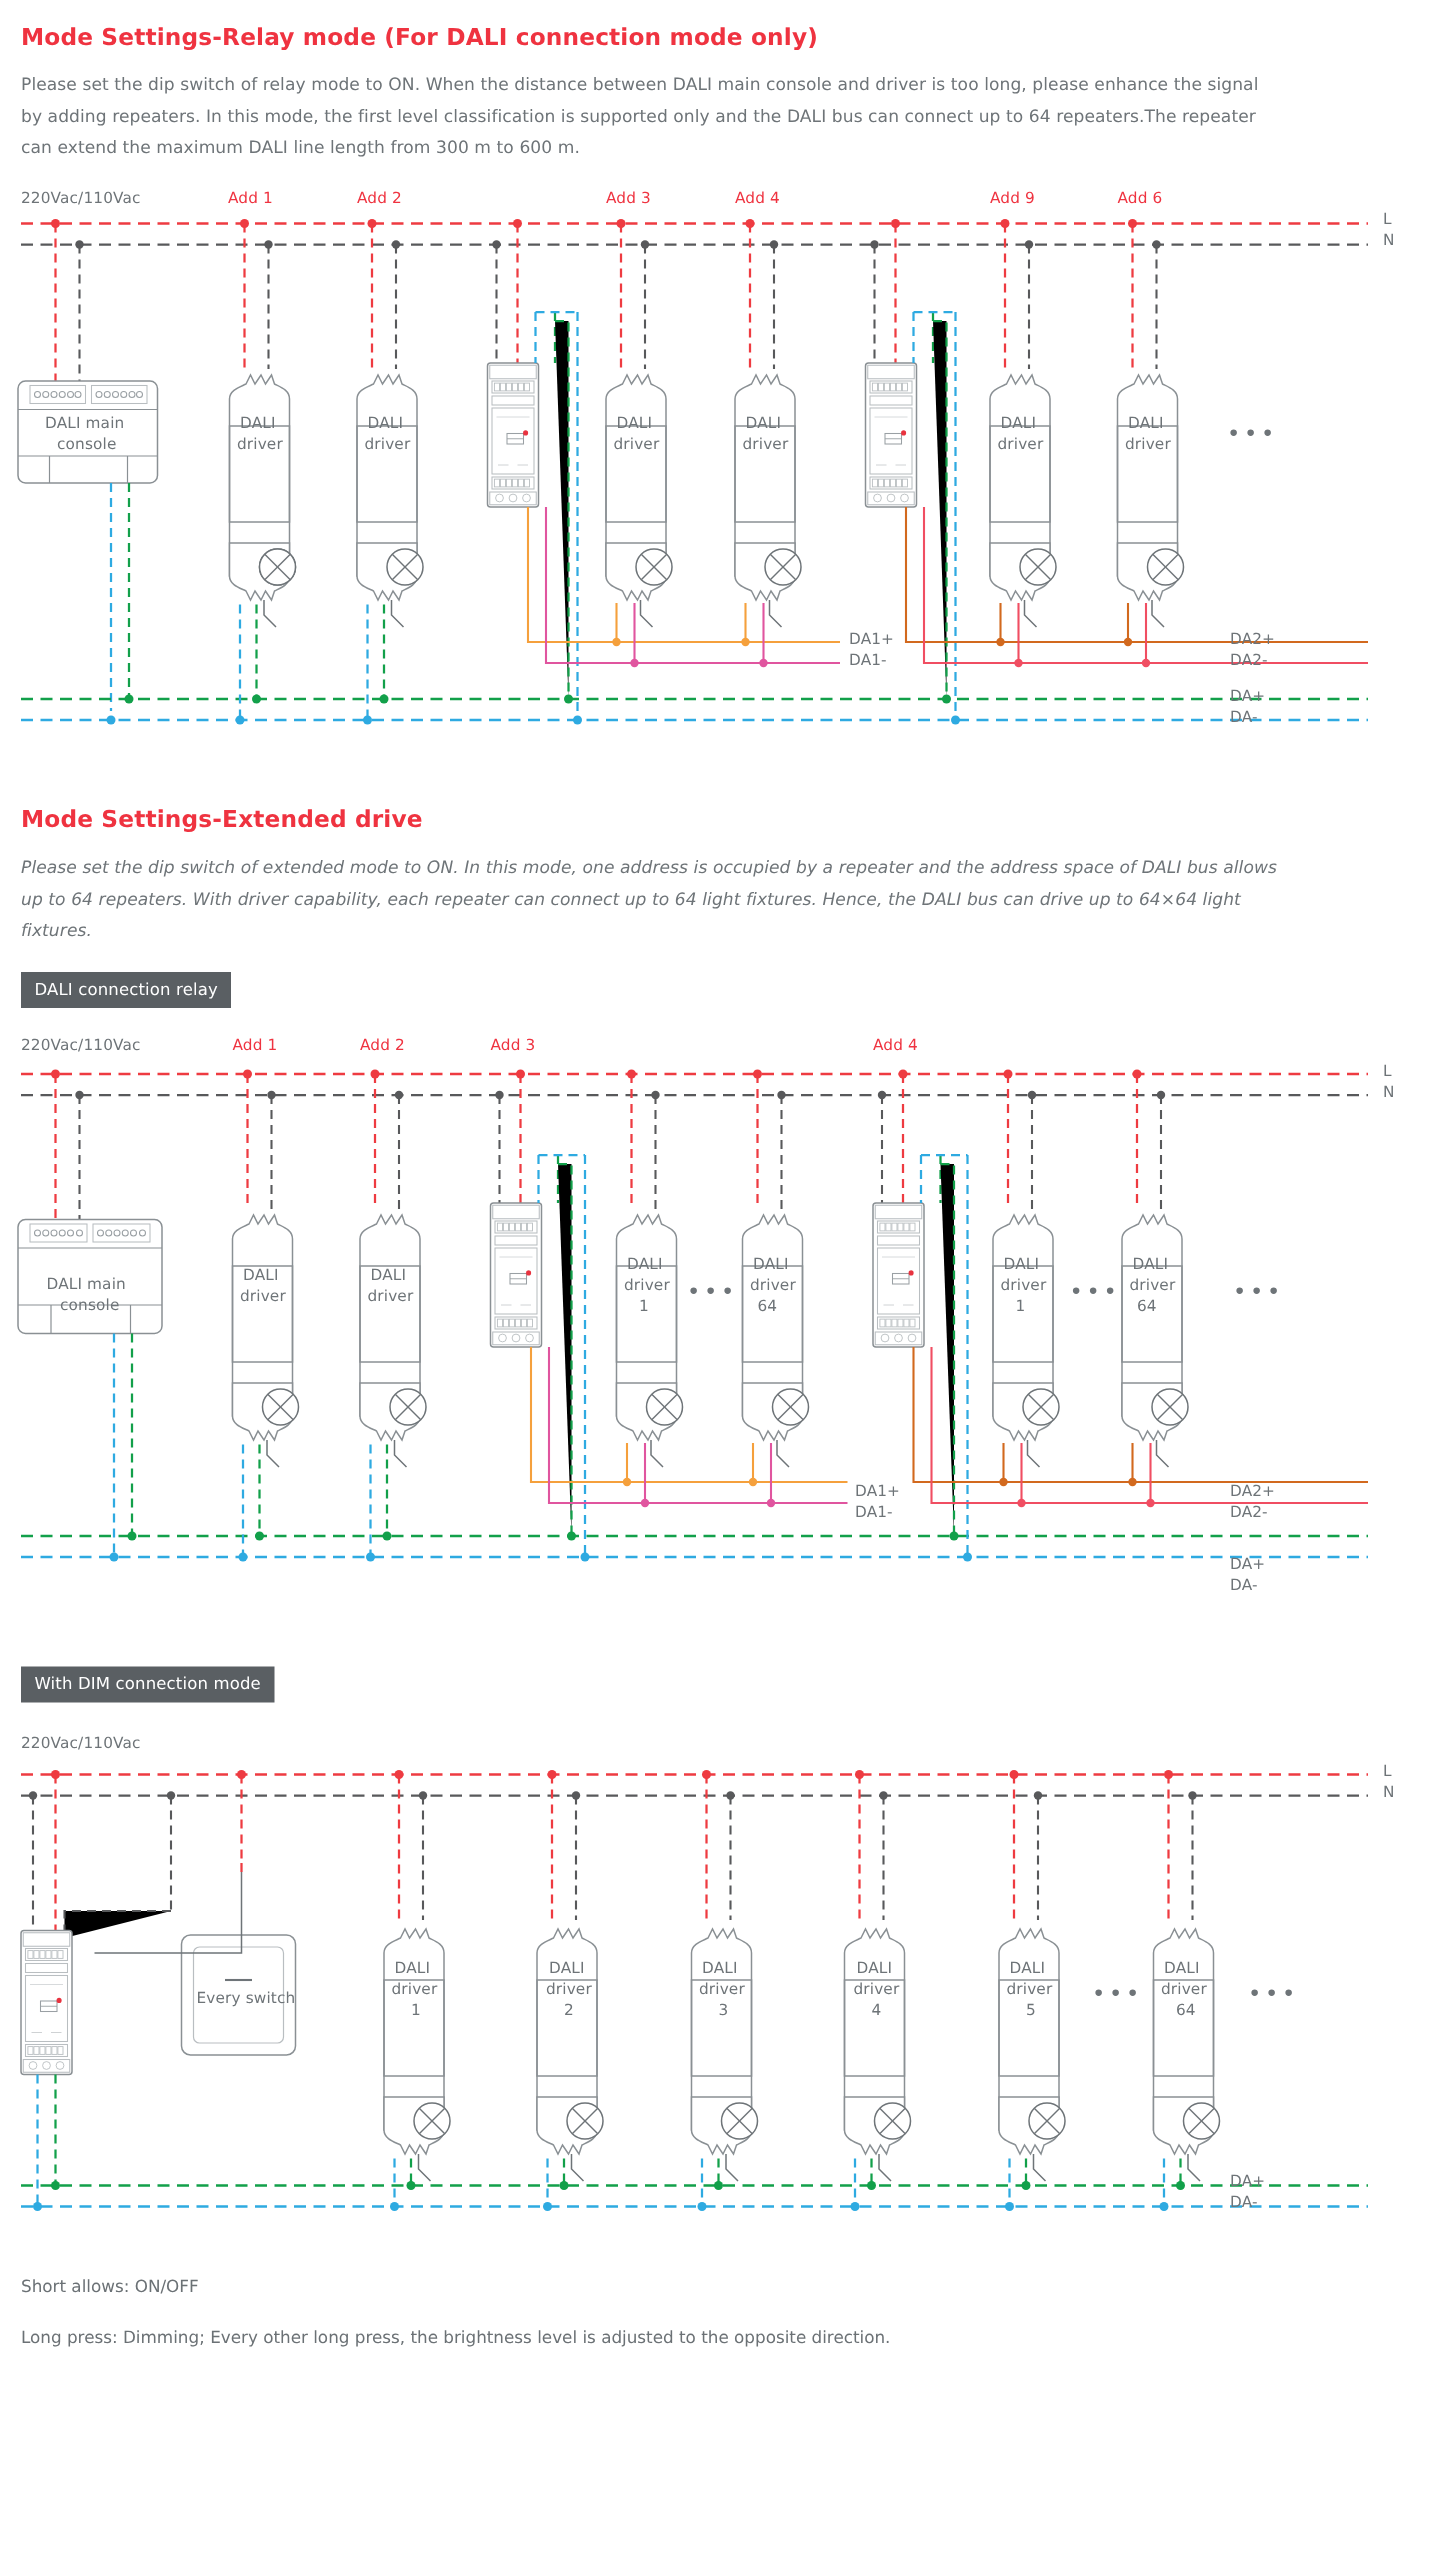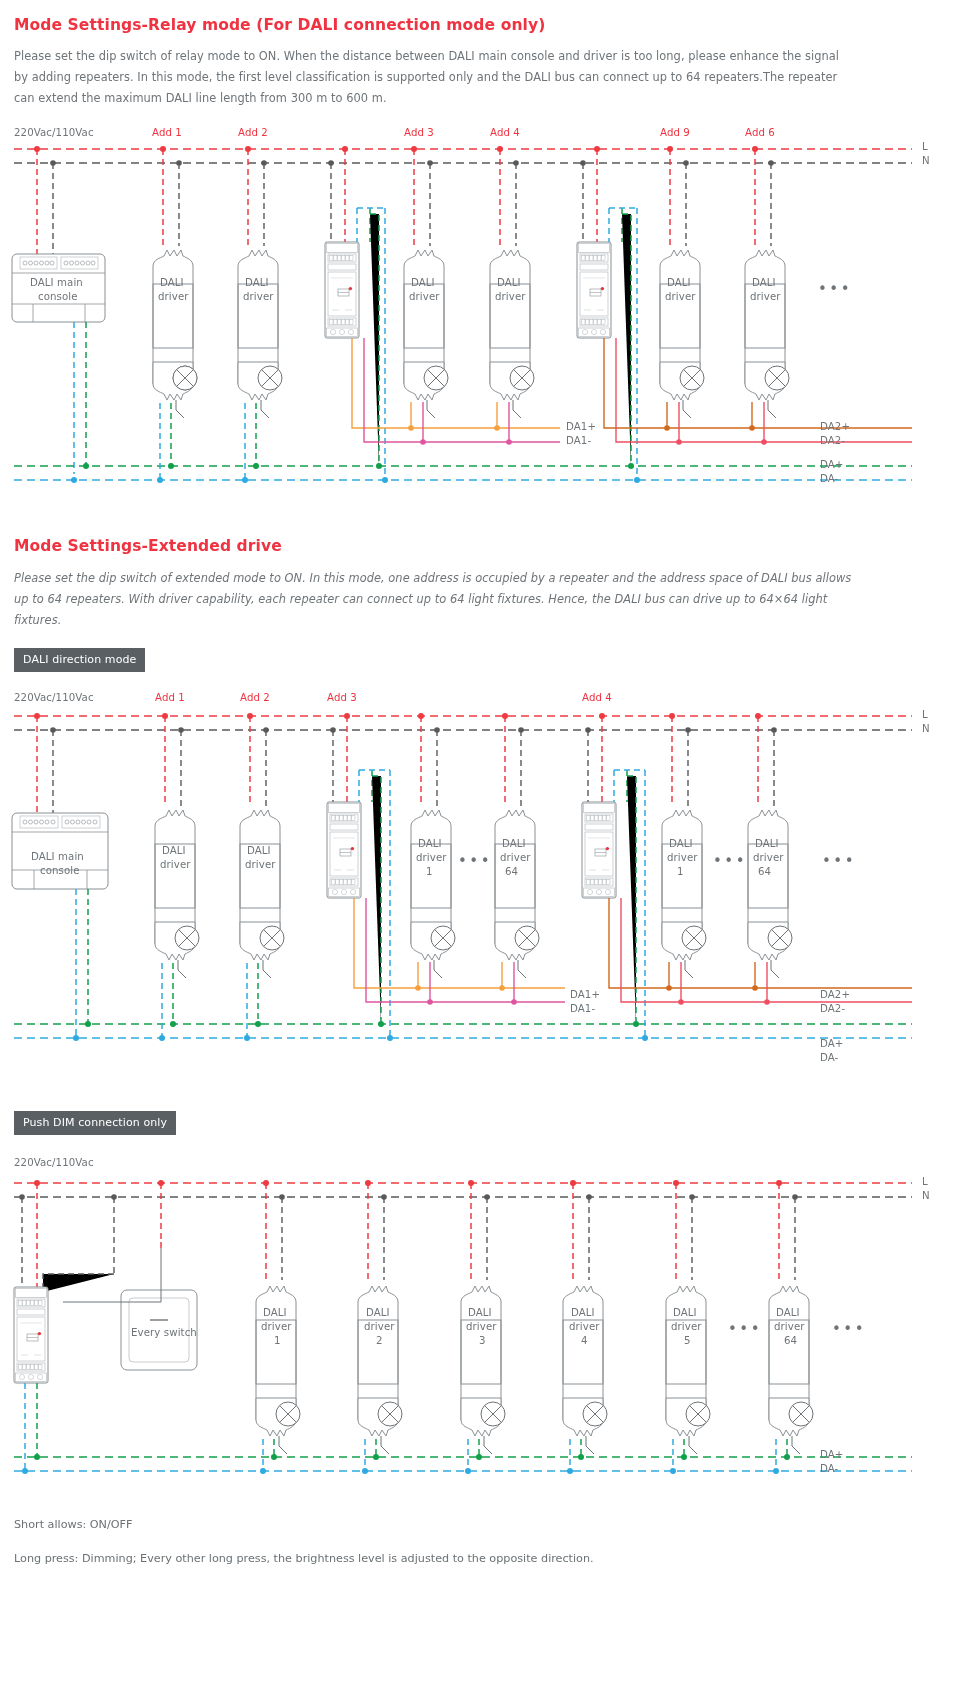--- a/index.html
+++ b/index.html
@@ -295,21 +295,21 @@
   <span class="lbl" style="left:566px;top:421px;">DA1+</span>
   <span class="lbl" style="left:566px;top:435px;">DA1-</span>
   <span class="lbl" style="left:820px;top:421px;">DA2+</span>
   <span class="lbl" style="left:820px;top:435px;">DA2-</span>
   <span class="lbl" style="left:820px;top:459px;">DA+</span>
   <span class="lbl" style="left:820px;top:473px;">DA-</span>
 
   <h2 class="sec" style="left:14px;top:537px;">Mode Settings-Extended drive</h2>
   <p class="body" style="left:14px;top:568px;width:846px;font-style:italic;">Please set the dip switch of extended mode to ON. In this mode, one address is occupied by a repeater and the address space of DALI bus allows up to 64 repeaters. With driver capability, each repeater can connect up to 64 light fixtures. Hence, the DALI bus can drive up to 64×64 light fixtures.</p>
 
-  <div class="badge" style="left:14px;top:648px;">DALI direction mode</div>
+  <div class="badge" style="left:14px;top:648px;">DALI connection relay</div>
 
   <svg class="diag" width="959" height="400" viewBox="0 0 959 400" style="top:688px;">
     <line x1="14" y1="28" x2="912" y2="28" stroke="#ee3b41" stroke-width="1.7" stroke-dasharray="8,5"></line>
     <line x1="14" y1="42" x2="912" y2="42" stroke="#58595b" stroke-width="1.5" stroke-dasharray="8,5"></line>
 
     <g stroke-dasharray="6,4">
       <line x1="37" y1="28" x2="37" y2="125" stroke="#ee3b41" stroke-width="1.5"></line>
       <line x1="53" y1="42" x2="53" y2="125" stroke="#58595b" stroke-width="1.4"></line>
       <line x1="165" y1="28" x2="165" y2="118" stroke="#ee3b41" stroke-width="1.5"></line>
       <line x1="181" y1="42" x2="181" y2="118" stroke="#58595b" stroke-width="1.4"></line>
@@ -517,21 +517,21 @@
   <span class="dots" style="left:713px;top:854px;">•••</span>
   <span class="dots" style="left:822px;top:854px;">•••</span>
 
   <span class="lbl" style="left:570px;top:989px;">DA1+</span>
   <span class="lbl" style="left:570px;top:1003px;">DA1-</span>
   <span class="lbl" style="left:820px;top:989px;">DA2+</span>
   <span class="lbl" style="left:820px;top:1003px;">DA2-</span>
   <span class="lbl" style="left:820px;top:1038px;">DA+</span>
   <span class="lbl" style="left:820px;top:1052px;">DA-</span>
 
-  <div class="badge" style="left:14px;top:1111px;">Push DIM connection only</div>
+  <div class="badge" style="left:14px;top:1111px;">With DIM connection mode</div>
 
   <svg class="diag" width="959" height="340" viewBox="0 0 959 340" style="top:1152px;">
     <line x1="14" y1="31" x2="912" y2="31" stroke="#ee3b41" stroke-width="1.7" stroke-dasharray="8,5"></line>
     <line x1="14" y1="45" x2="912" y2="45" stroke="#58595b" stroke-width="1.5" stroke-dasharray="8,5"></line>
 
     <g stroke-dasharray="6,4">
       <line x1="37" y1="31" x2="37" y2="135" stroke="#ee3b41" stroke-width="1.5"></line>
       <line x1="22" y1="45" x2="22" y2="135" stroke="#58595b" stroke-width="1.4"></line>
       <line x1="161" y1="31" x2="161" y2="90" stroke="#ee3b41" stroke-width="1.5"></line>
       <path d="M161,90 L161,96" stroke="#ee3b41" stroke-width="1.5"></path>

